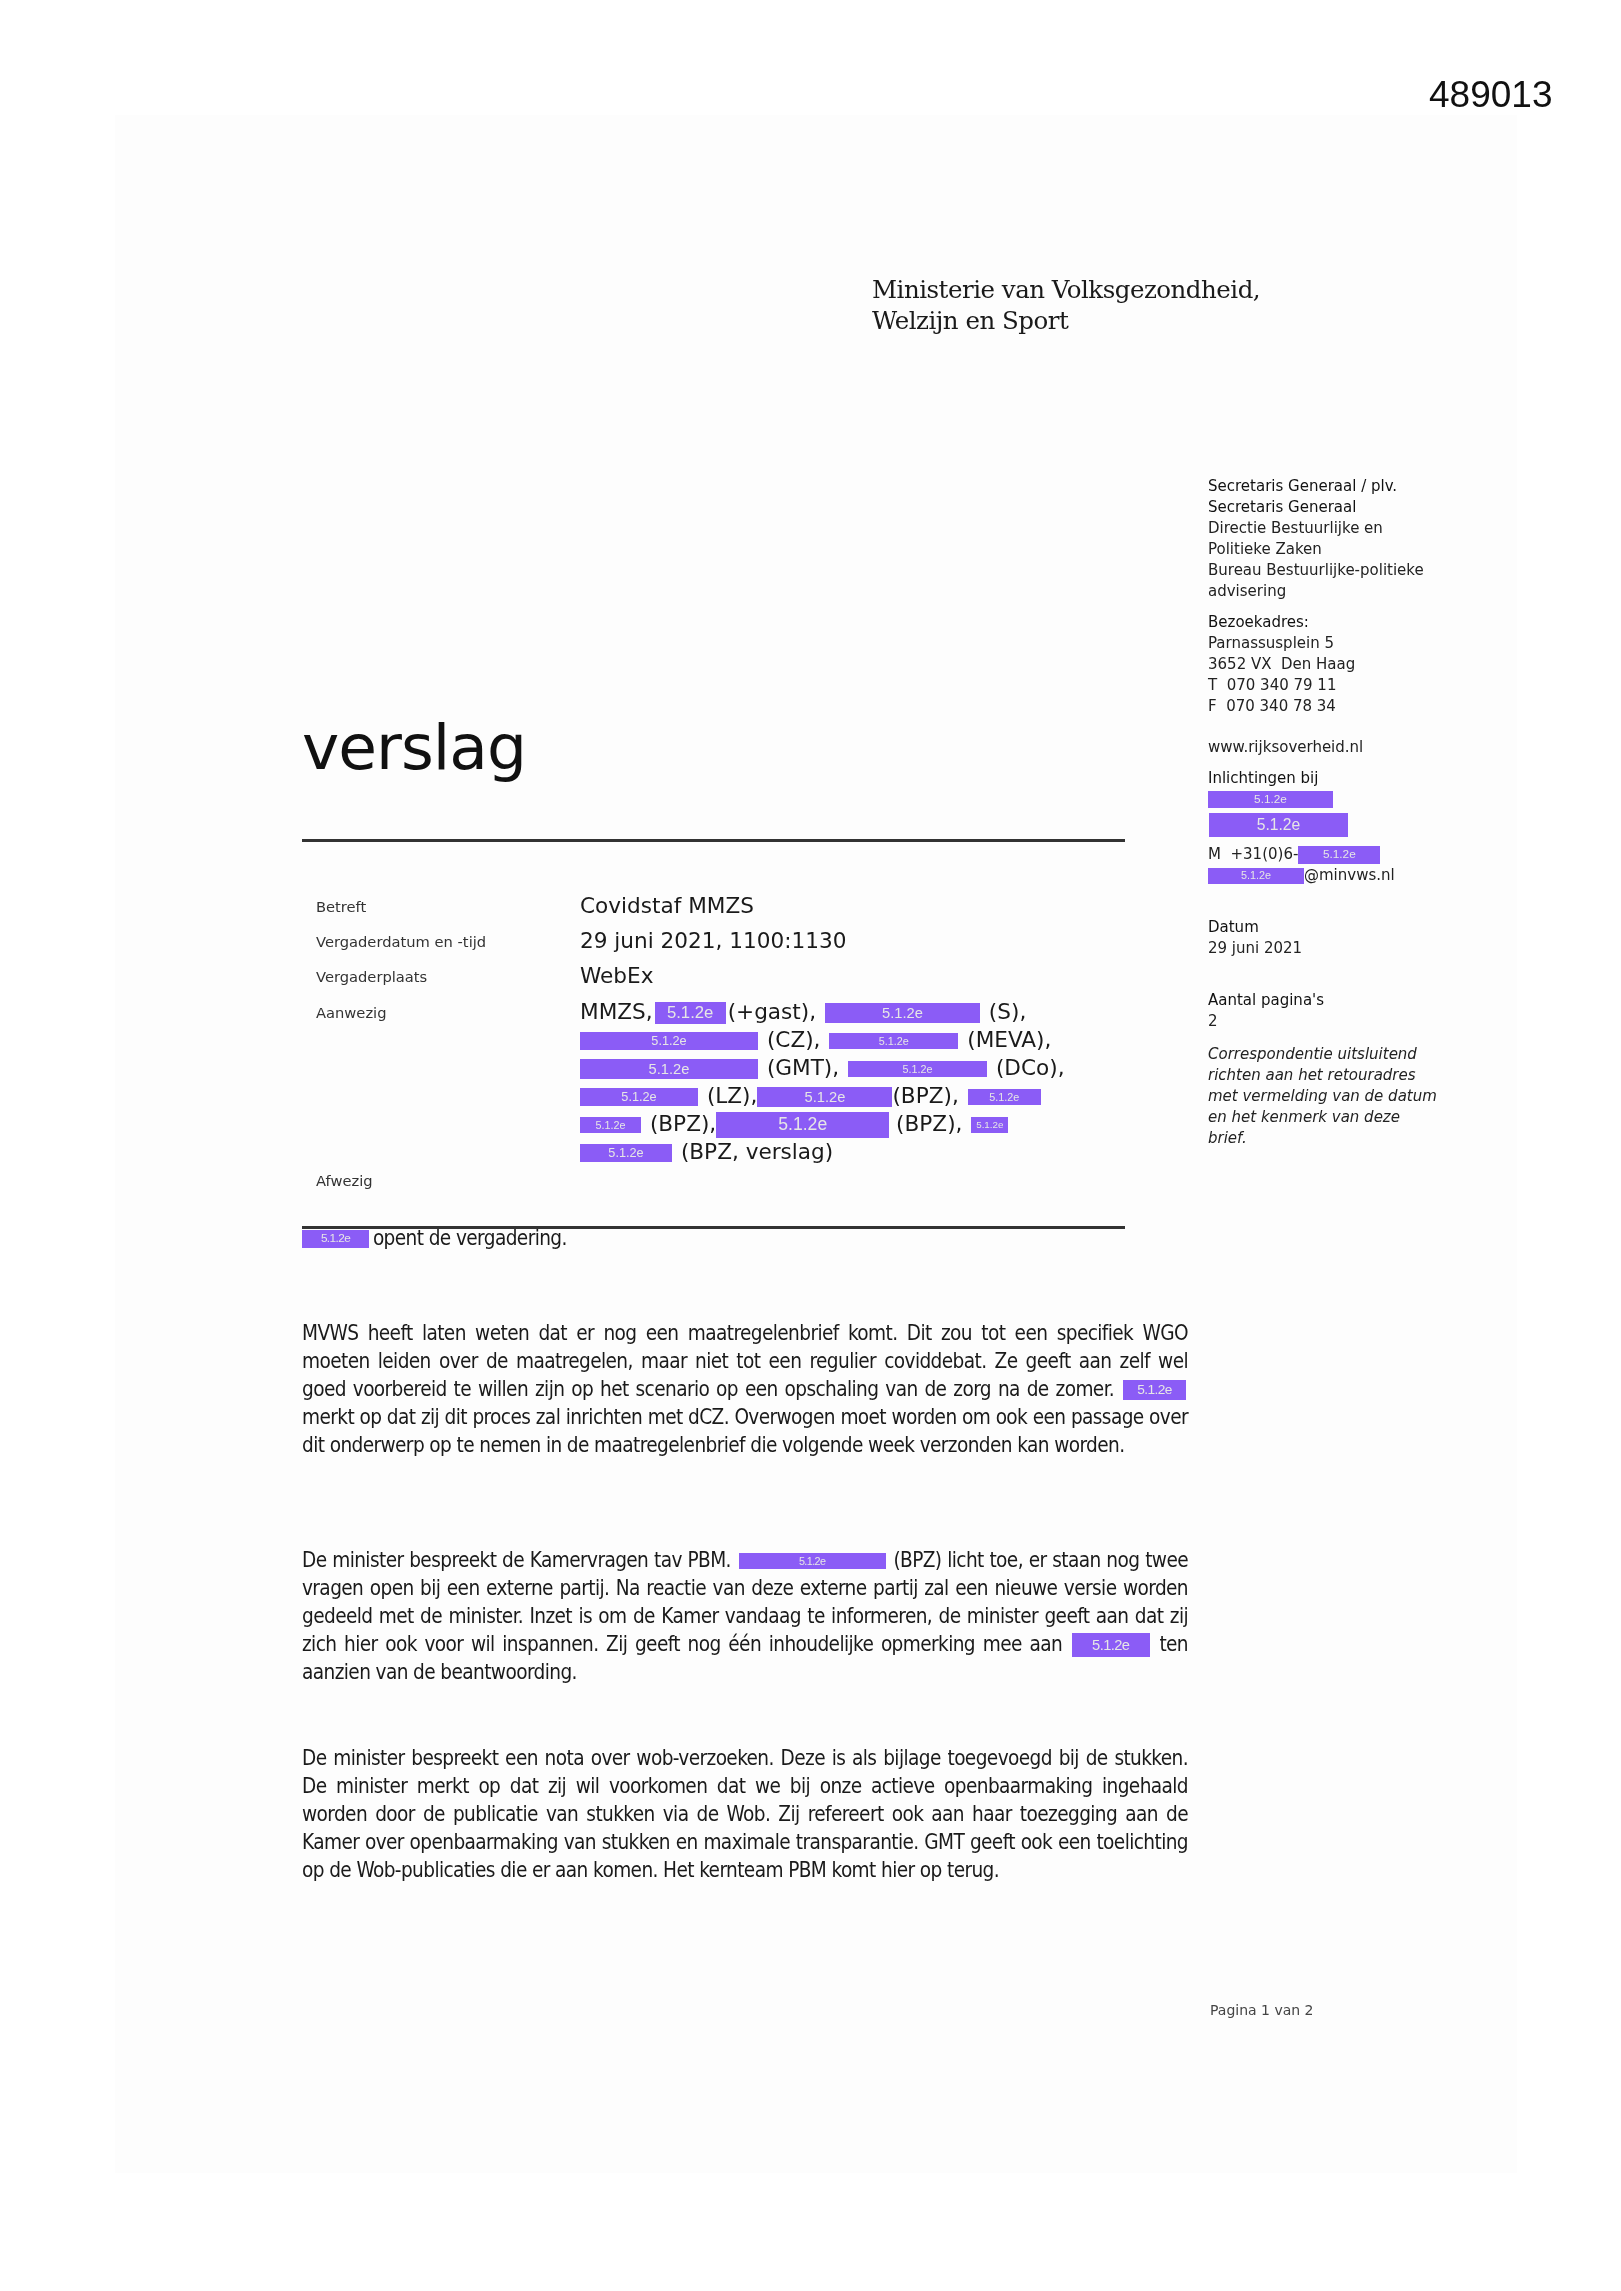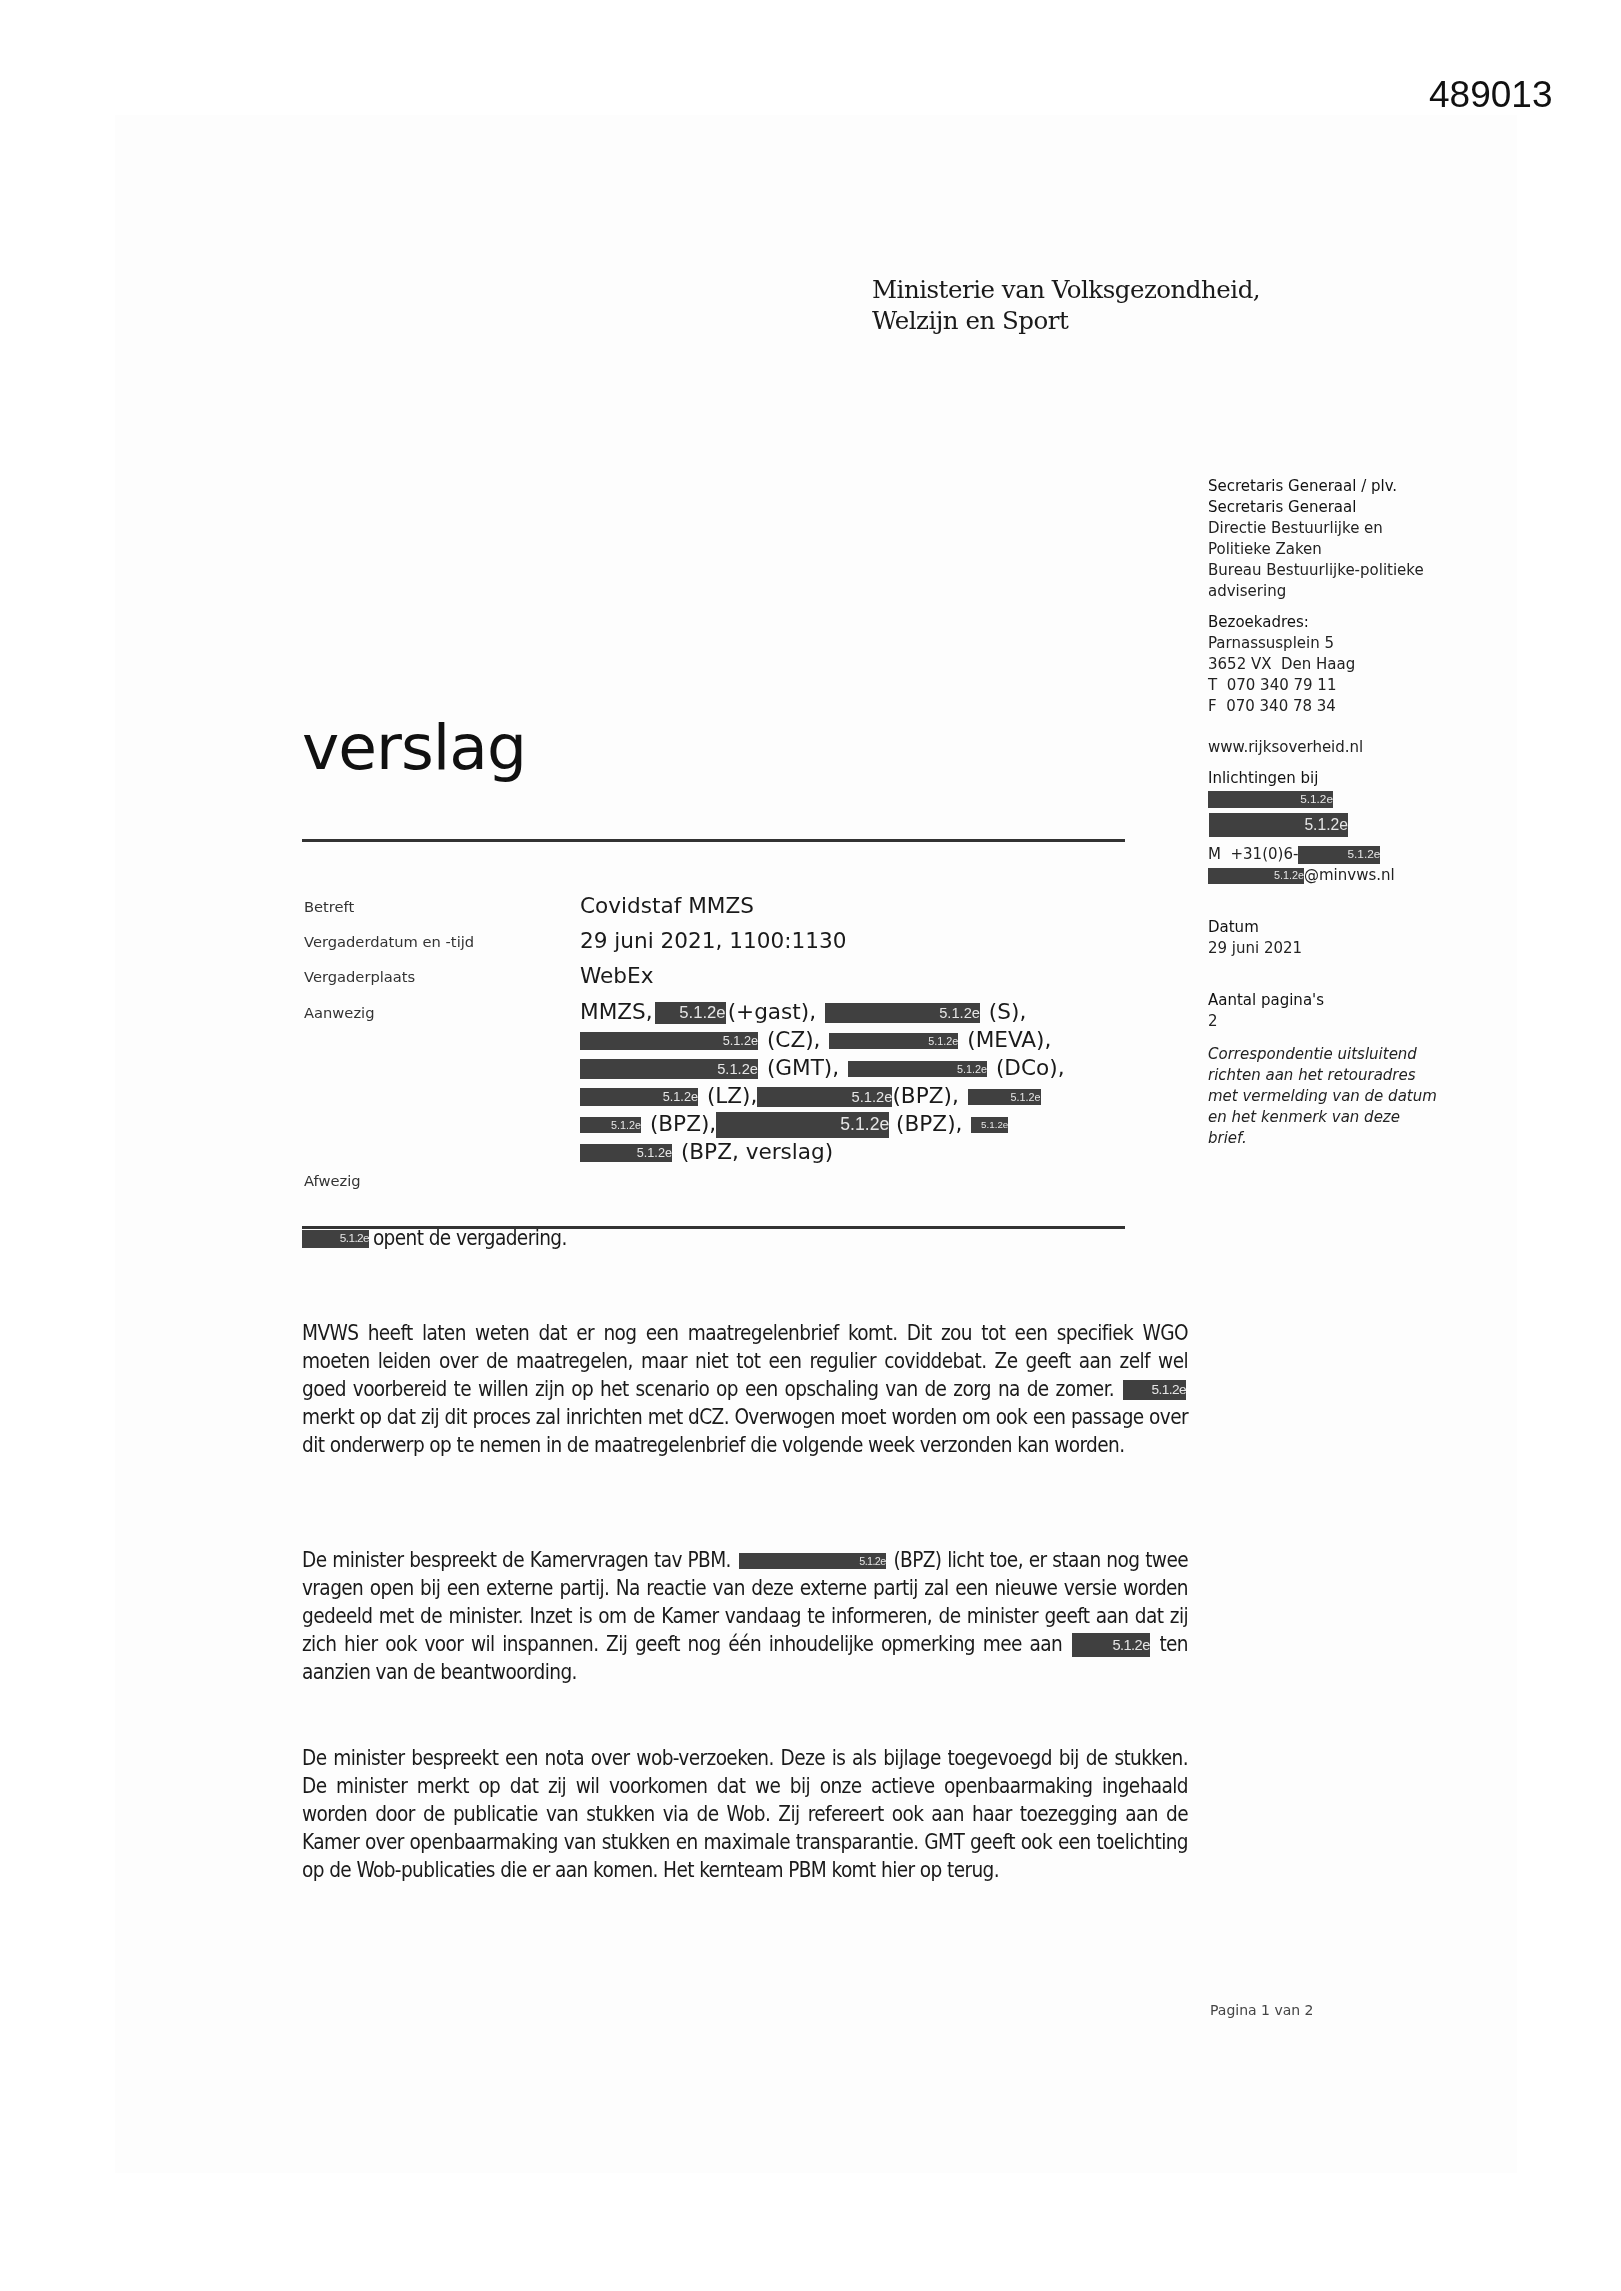--- a/index.html
+++ b/index.html
@@ -5,25 +5,25 @@
   html, body { margin:0; padding:0; }
   body {
     width:1621px; height:2292px; position:relative; background:#ffffff;
     font-family:"DejaVu Sans", sans-serif; color:#1a1a1a; overflow:hidden;
   }
   .page-bg { position:absolute; left:115px; top:115px; width:1402px; height:2058px; background:#fdfdfd; }
   .docnum { position:absolute; left:1429px; top:74px; font-family:"Liberation Sans", sans-serif; font-size:37px; color:#111; }
   .ministry { position:absolute; left:872px; top:274px; font-family:"DejaVu Serif", serif; font-size:24.5px; line-height:31px; color:#1a1a1a; letter-spacing:-0.5px; }
   .doctype { position:absolute; left:302px; top:711px; font-family:"DejaVu Sans", sans-serif; font-size:63px; color:#111; letter-spacing:-1px; }
   .rule { position:absolute; left:302px; width:823px; height:2.9px; background:#333; }
-  .meta-label { position:absolute; left:304px; font-size:14.7px; color:#333; }
+  .meta-label { position:absolute; left:316px; font-size:14.7px; color:#333; }
   .meta-value { position:absolute; left:580px; font-size:21.6px; color:#1a1a1a; }
   .attendees { position:absolute; left:580px; top:998px; width:549px; font-size:21.6px; line-height:28px; color:#1a1a1a; }
   .redact {
-    display:inline-block; background:#404040; color:#e6e6e6; text-align:right;
+    display:inline-block; background:#8b5cf6; color:#e6e6e6; text-align:center;
     font-family:"Liberation Sans", sans-serif; vertical-align:middle; line-height:1;
     padding:2.9px 0; margin:0 2px;
   }
   .sidebar { position:absolute; left:1208px; top:476px; width:255px; font-size:15px; line-height:21px; color:#222; }
   .sidebar .b { font-weight:normal; color:#111; }
   .sidebar .gap { height:9.8px; }
   .sidebar .it { font-style:italic; }
   .body-text { position:absolute; left:302px; width:886px; font-size:20.6px; line-height:28px; color:#1a1a1a; text-align:justify; font-family:"DejaVu Sans Condensed","DejaVu Sans", sans-serif; letter-spacing:-0.6px; }
   .body-text p { margin:0; }
   .footer { position:absolute; left:1210px; top:2002px; font-size:14px; color:#444; }

